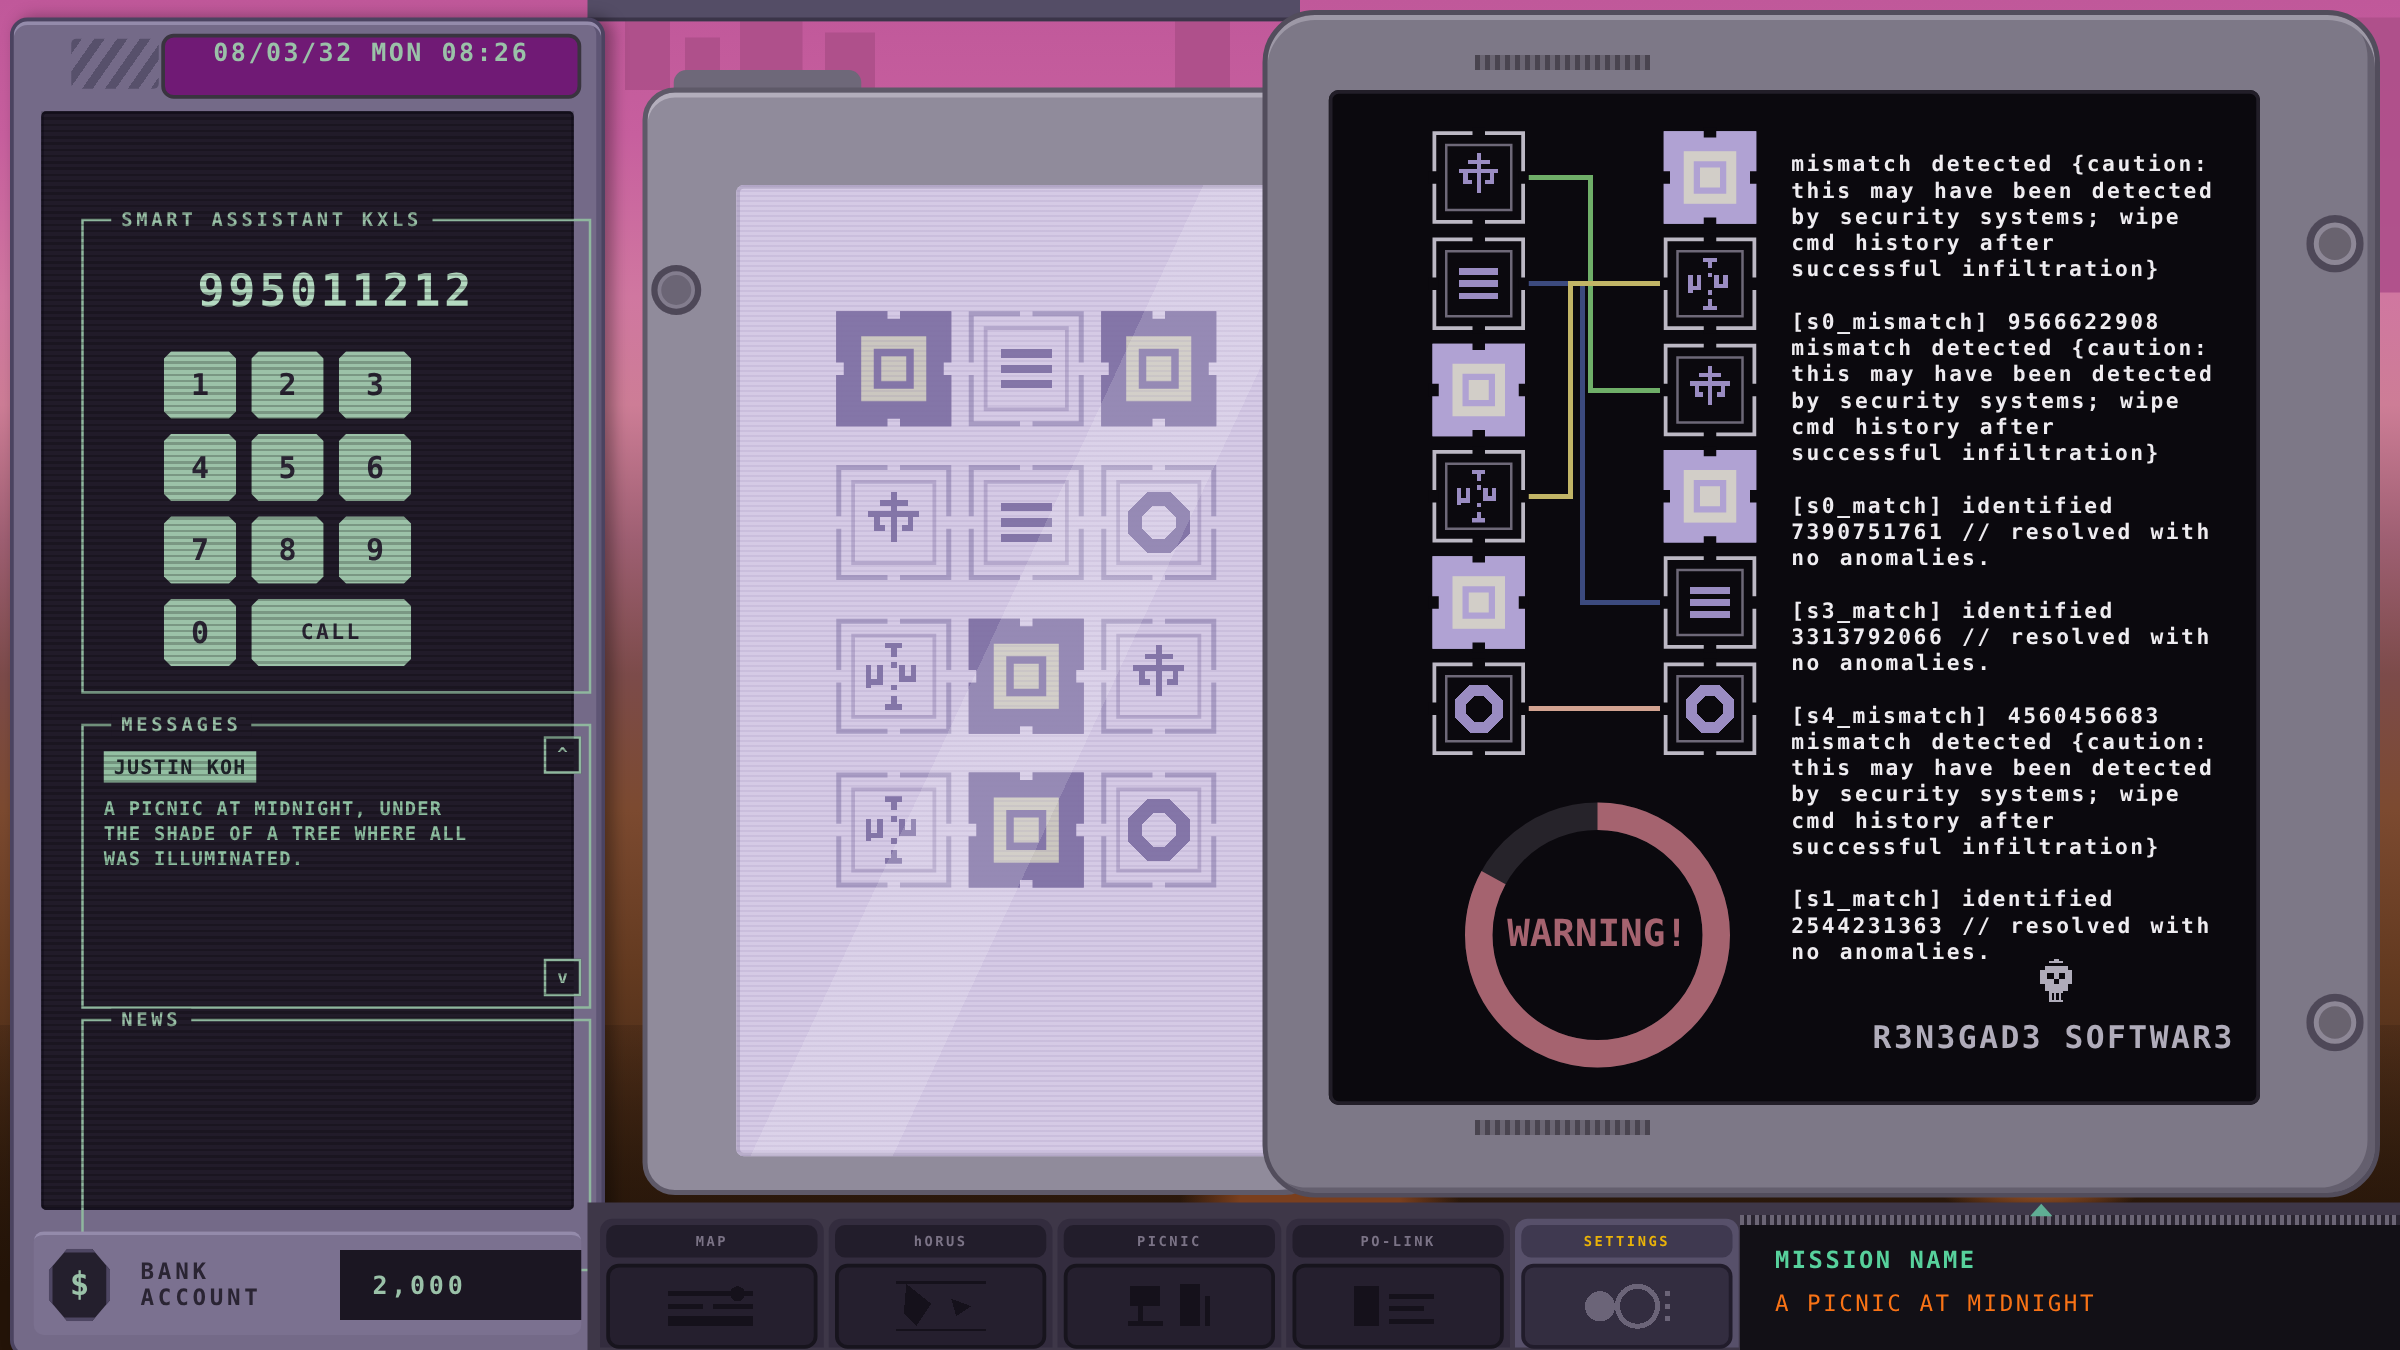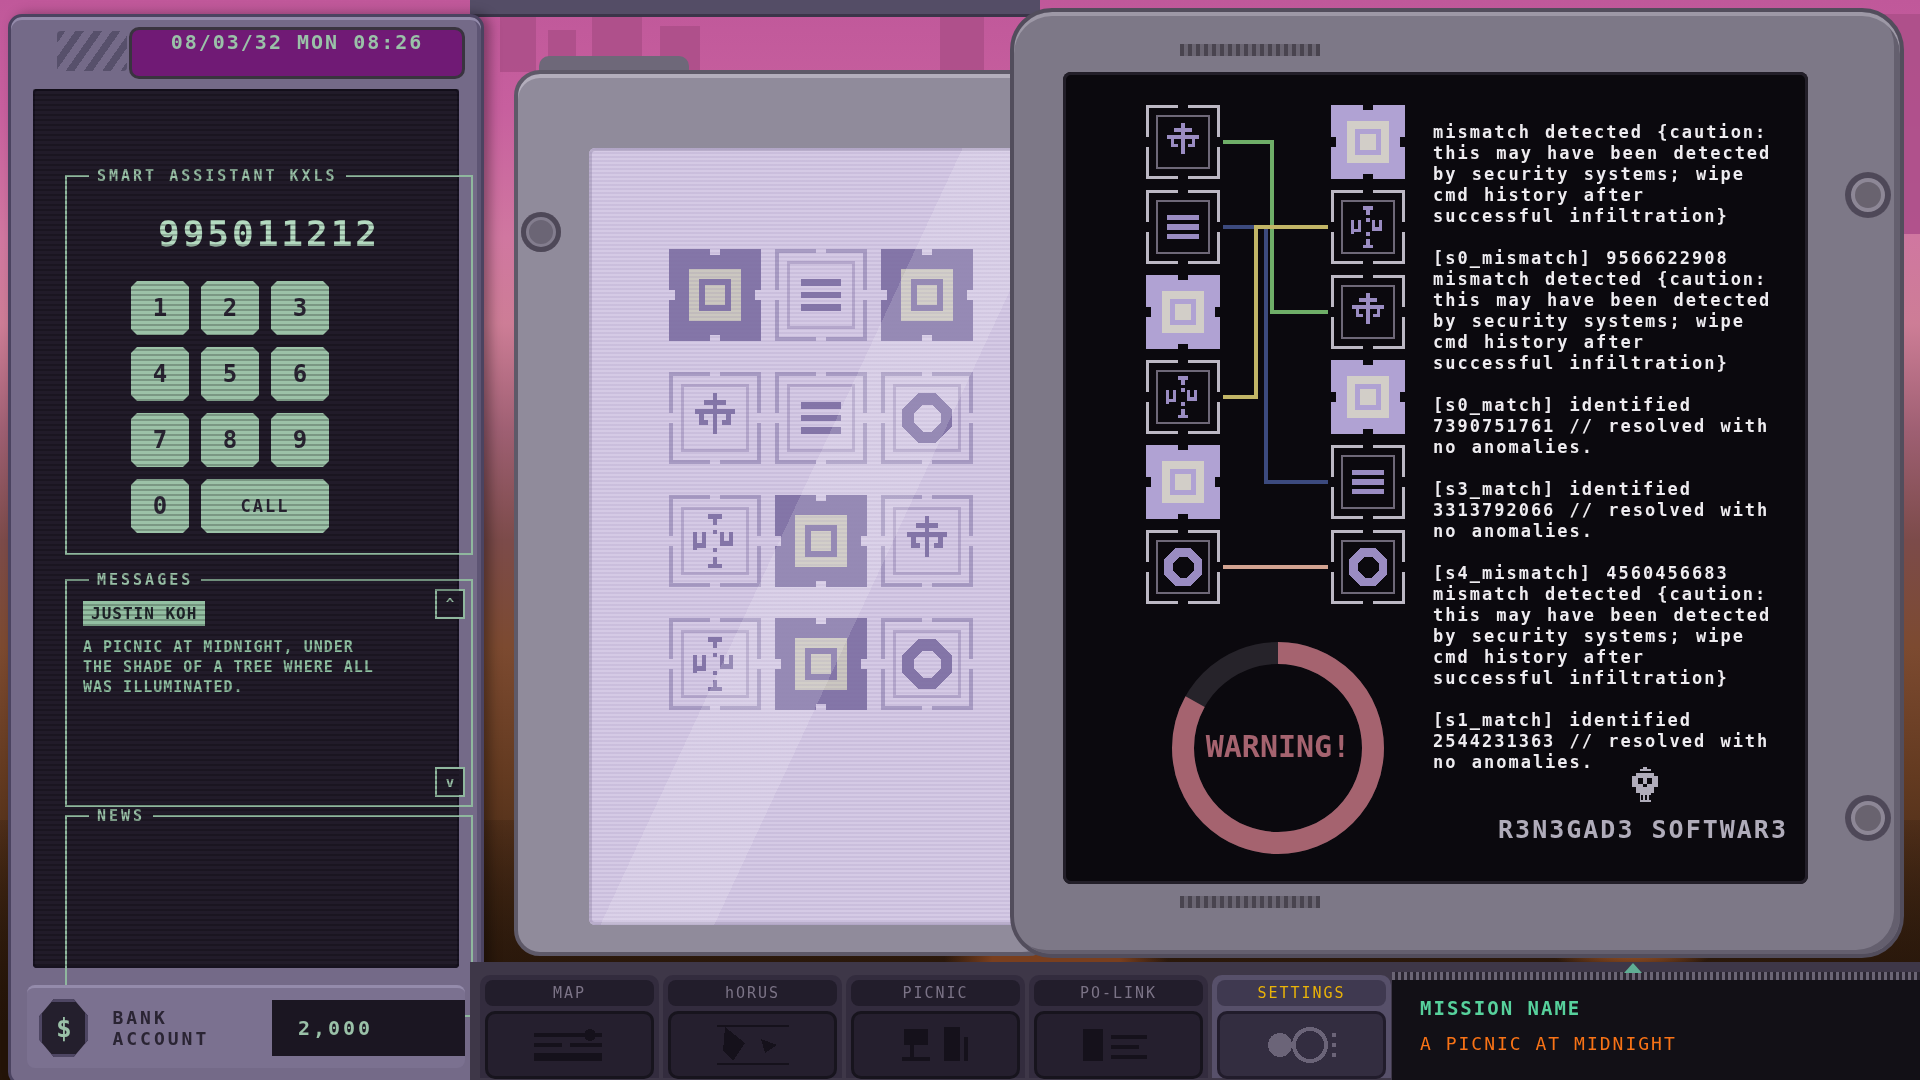--- a/index.html
+++ b/index.html
@@ -121,21 +121,21 @@
   #warnring{position:absolute;left:98px;top:559px;}
   #brand{position:absolute;left:430px;top:743px;width:300px;text-align:center;color:#b0acba;
      font-size:25px;font-weight:bold;letter-spacing:2px;white-space:nowrap;}
   #skull{position:absolute;left:560px;top:695px;width:44px;height:44px;color:#b0acba;}
 
   
   #bottombar{left:470px;top:962px;width:1450px;height:118px;background:#3e3748;}
   .tab{position:absolute;top:13px;width:179px;height:103px;background:#332c3e;
      border-radius:10px 10px 0 0;box-sizing:border-box;padding:5px;cursor:pointer;}
   .tab-label{height:26px;background:#221d2b;border-radius:8px;display:flex;align-items:center;
-     justify-content:center;color:#7b7386;font-size:15px;font-weight:normal;letter-spacing:2px;}
+     justify-content:center;color:#7b7386;font-size:11px;font-weight:bold;letter-spacing:2px;}
   .tab-iconbox{margin-top:5px;height:62px;background:#251f2e;border:3px solid #17141d;
      border-radius:10px;display:flex;align-items:center;justify-content:center;}
   .tab-iconbox svg{width:120px;height:48px;color:#15111b;}
   .tab.active{background:#57506a;}
   .tab.active .tab-label{background:#3f3950;color:#eab308;}
   .tab.active .tab-iconbox{background:#332d40;border-color:#211c2b;}
   .tab.active .tab-iconbox svg{color:#6b6478;}
   #mission-panel{left:922px;top:11px;width:528px;height:107px;background:#121016;
      border-radius:8px 0 0 0;}
   #mission-comb{position:absolute;left:0;top:-1px;width:528px;height:8px;

